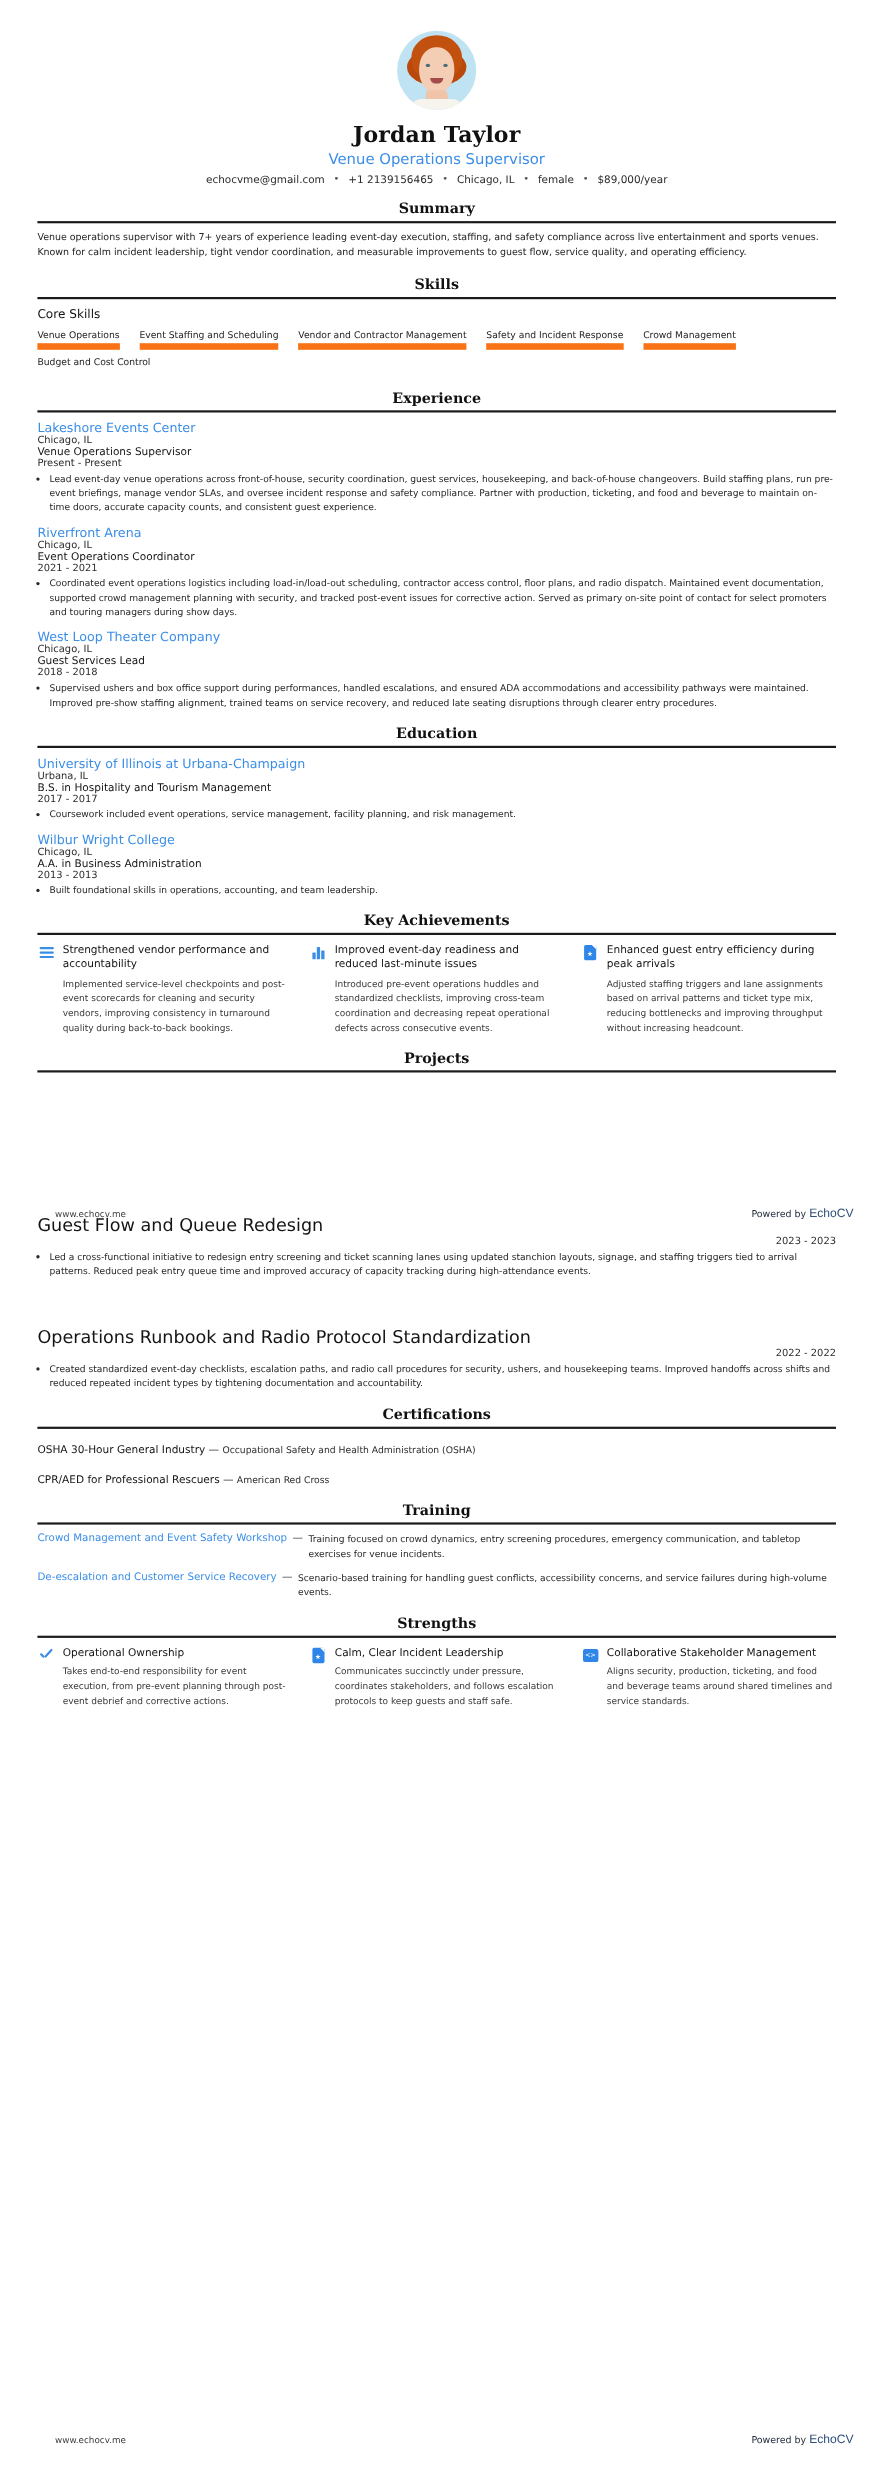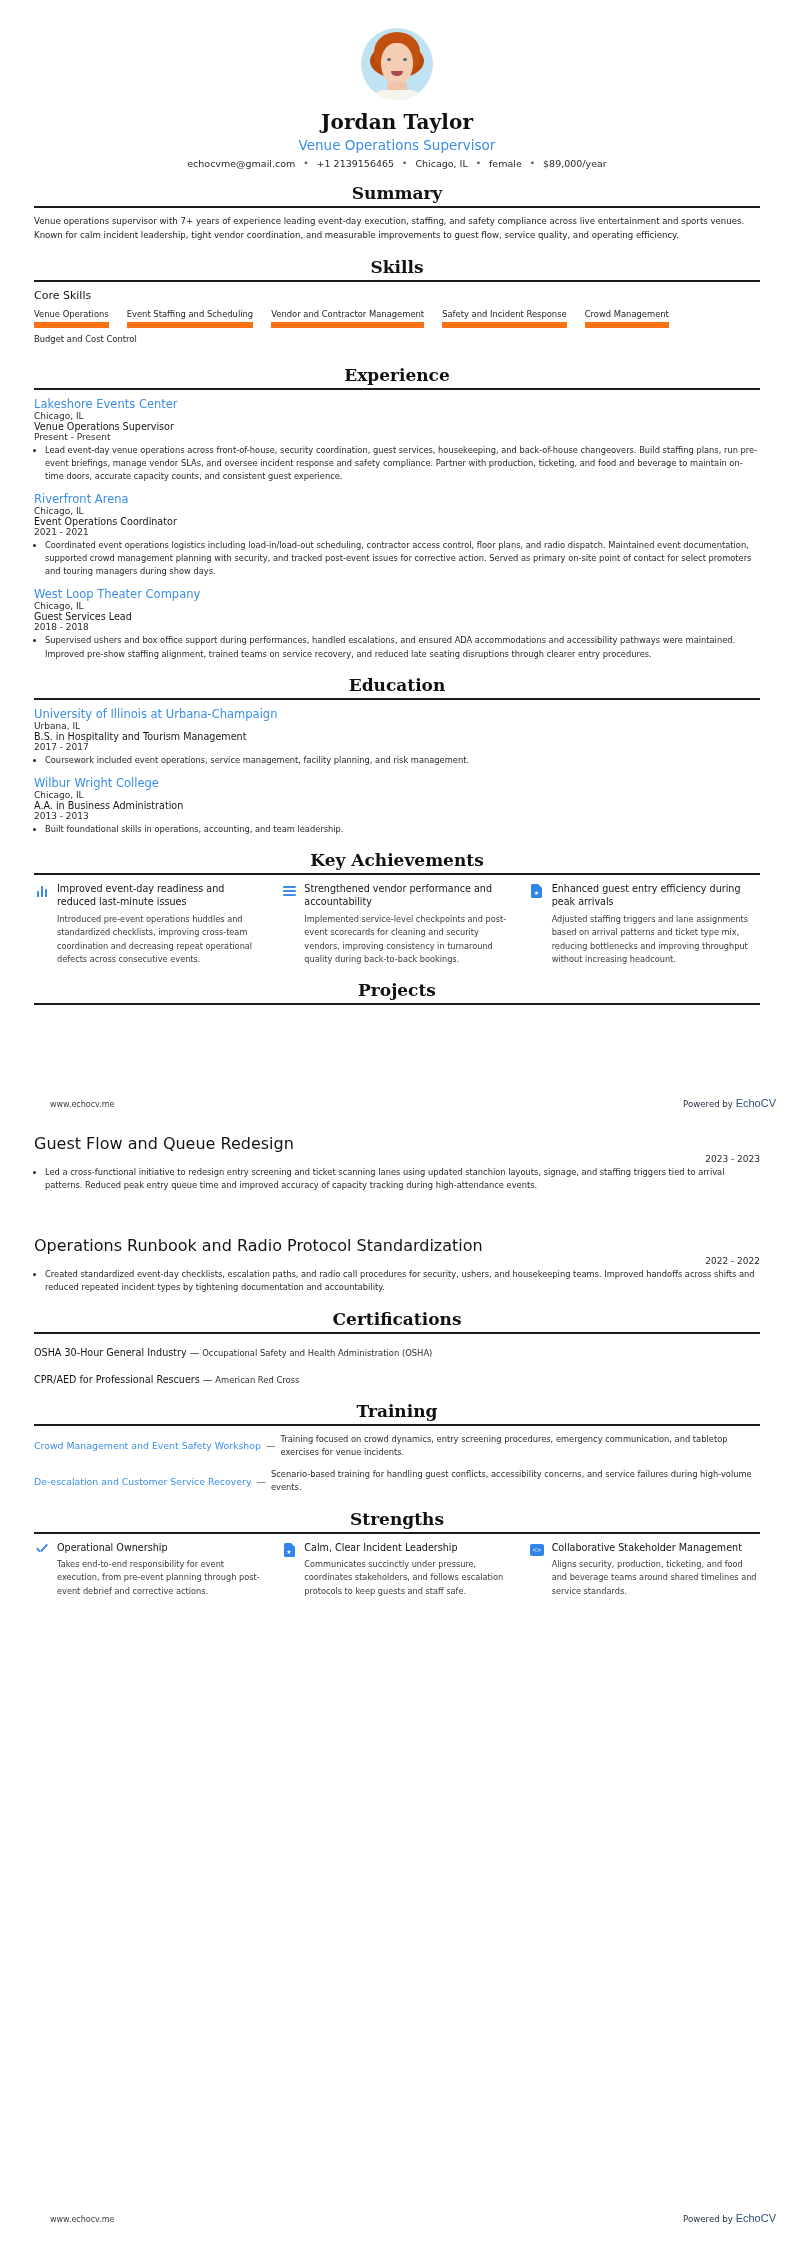--- a/index.html
+++ b/index.html
@@ -79,21 +79,21 @@
     margin: 0 8px;
     color: #555;
     font-size: 9px;
   }
 
   
   .section { margin-top: 14px; }
   .section-title {
     font-family: "DejaVu Serif", "Liberation Serif", serif;
     font-weight: bold;
-    font-size: 17px;
+    font-size: 13px;
     text-align: center;
     color: #111;
     padding-bottom: 3px;
   }
   .rule { height: 2px; background: #1b1b1b; width: 100%; margin-bottom: 7px; }
 
   
   .summary-text {
     font-size: 8.6px;
     line-height: 1.62;
@@ -214,21 +214,21 @@
   }
 
   
   .cert-row { margin-bottom: 8px; }
   .cert-name { font-size: 9.6px; color: #141414; }
   .cert-dash { font-size: 9.6px; color: #333; margin: 0 3px; }
   .cert-issuer { font-size: 8.4px; color: #2d2d2d; }
 
   
   .train-row {
-    display: flex; align-items: center; gap: 5px; margin-bottom: 9px;
+    display: flex; gap: 5px; margin-bottom: 9px;
   }
   .train-name {
     font-size: 9.4px; color: #3b8ee6; text-align: right;
     flex: 0 0 auto; max-width: 250px;
   }
   .train-dash { font-size: 9.5px; color: #444; flex: 0 0 auto; }
   .train-desc { font-size: 8.3px; color: #2a2a2a; line-height: 1.6; flex: 1 1 auto; }
 </style>
 </head>
 <body>
@@ -359,46 +359,46 @@
         </div>
       </div>
   </div>
 
   <div class="section">
     <div class="section-title">Key Achievements</div>
     <div class="rule"></div>
     <div class="cards" id="achievements-cards">
         <div class="card">
           <span class="card-icon">
+            <span class="ic-lines">
+              <i></i>
+              <i></i>
+              <i></i>
+            </span>
+          </span>
+          <div class="card-body">
+            <div class="card-title">Strengthened vendor performance and accountability</div>
+            <div class="card-desc">Implemented service-level checkpoints and post-event scorecards for cleaning and security vendors, improving consistency in turnaround quality during back-to-back bookings.</div>
+          </div>
+        </div>
+        <div class="card">
+          <span class="card-icon">
             <span class="ic-bars">
               <i></i>
               <i></i>
               <i></i>
             </span>
           </span>
           <div class="card-body">
             <div class="card-title">Improved event-day readiness and reduced last-minute issues</div>
             <div class="card-desc">Introduced pre-event operations huddles and standardized checklists, improving cross-team coordination and decreasing repeat operational defects across consecutive events.</div>
           </div>
         </div>
         <div class="card">
           <span class="card-icon">
-            <span class="ic-lines">
-              <i></i>
-              <i></i>
-              <i></i>
-            </span>
-          </span>
-          <div class="card-body">
-            <div class="card-title">Strengthened vendor performance and accountability</div>
-            <div class="card-desc">Implemented service-level checkpoints and post-event scorecards for cleaning and security vendors, improving consistency in turnaround quality during back-to-back bookings.</div>
-          </div>
-        </div>
-        <div class="card">
-          <span class="card-icon">
             <span class="ic-doc">
               <span>★</span>
             </span>
           </span>
           <div class="card-body">
             <div class="card-title">Enhanced guest entry efficiency during peak arrivals</div>
             <div class="card-desc">Adjusted staffing triggers and lane assignments based on arrival patterns and ticket type mix, reducing bottlenecks and improving throughput without increasing headcount.</div>
           </div>
         </div>
       </div>

